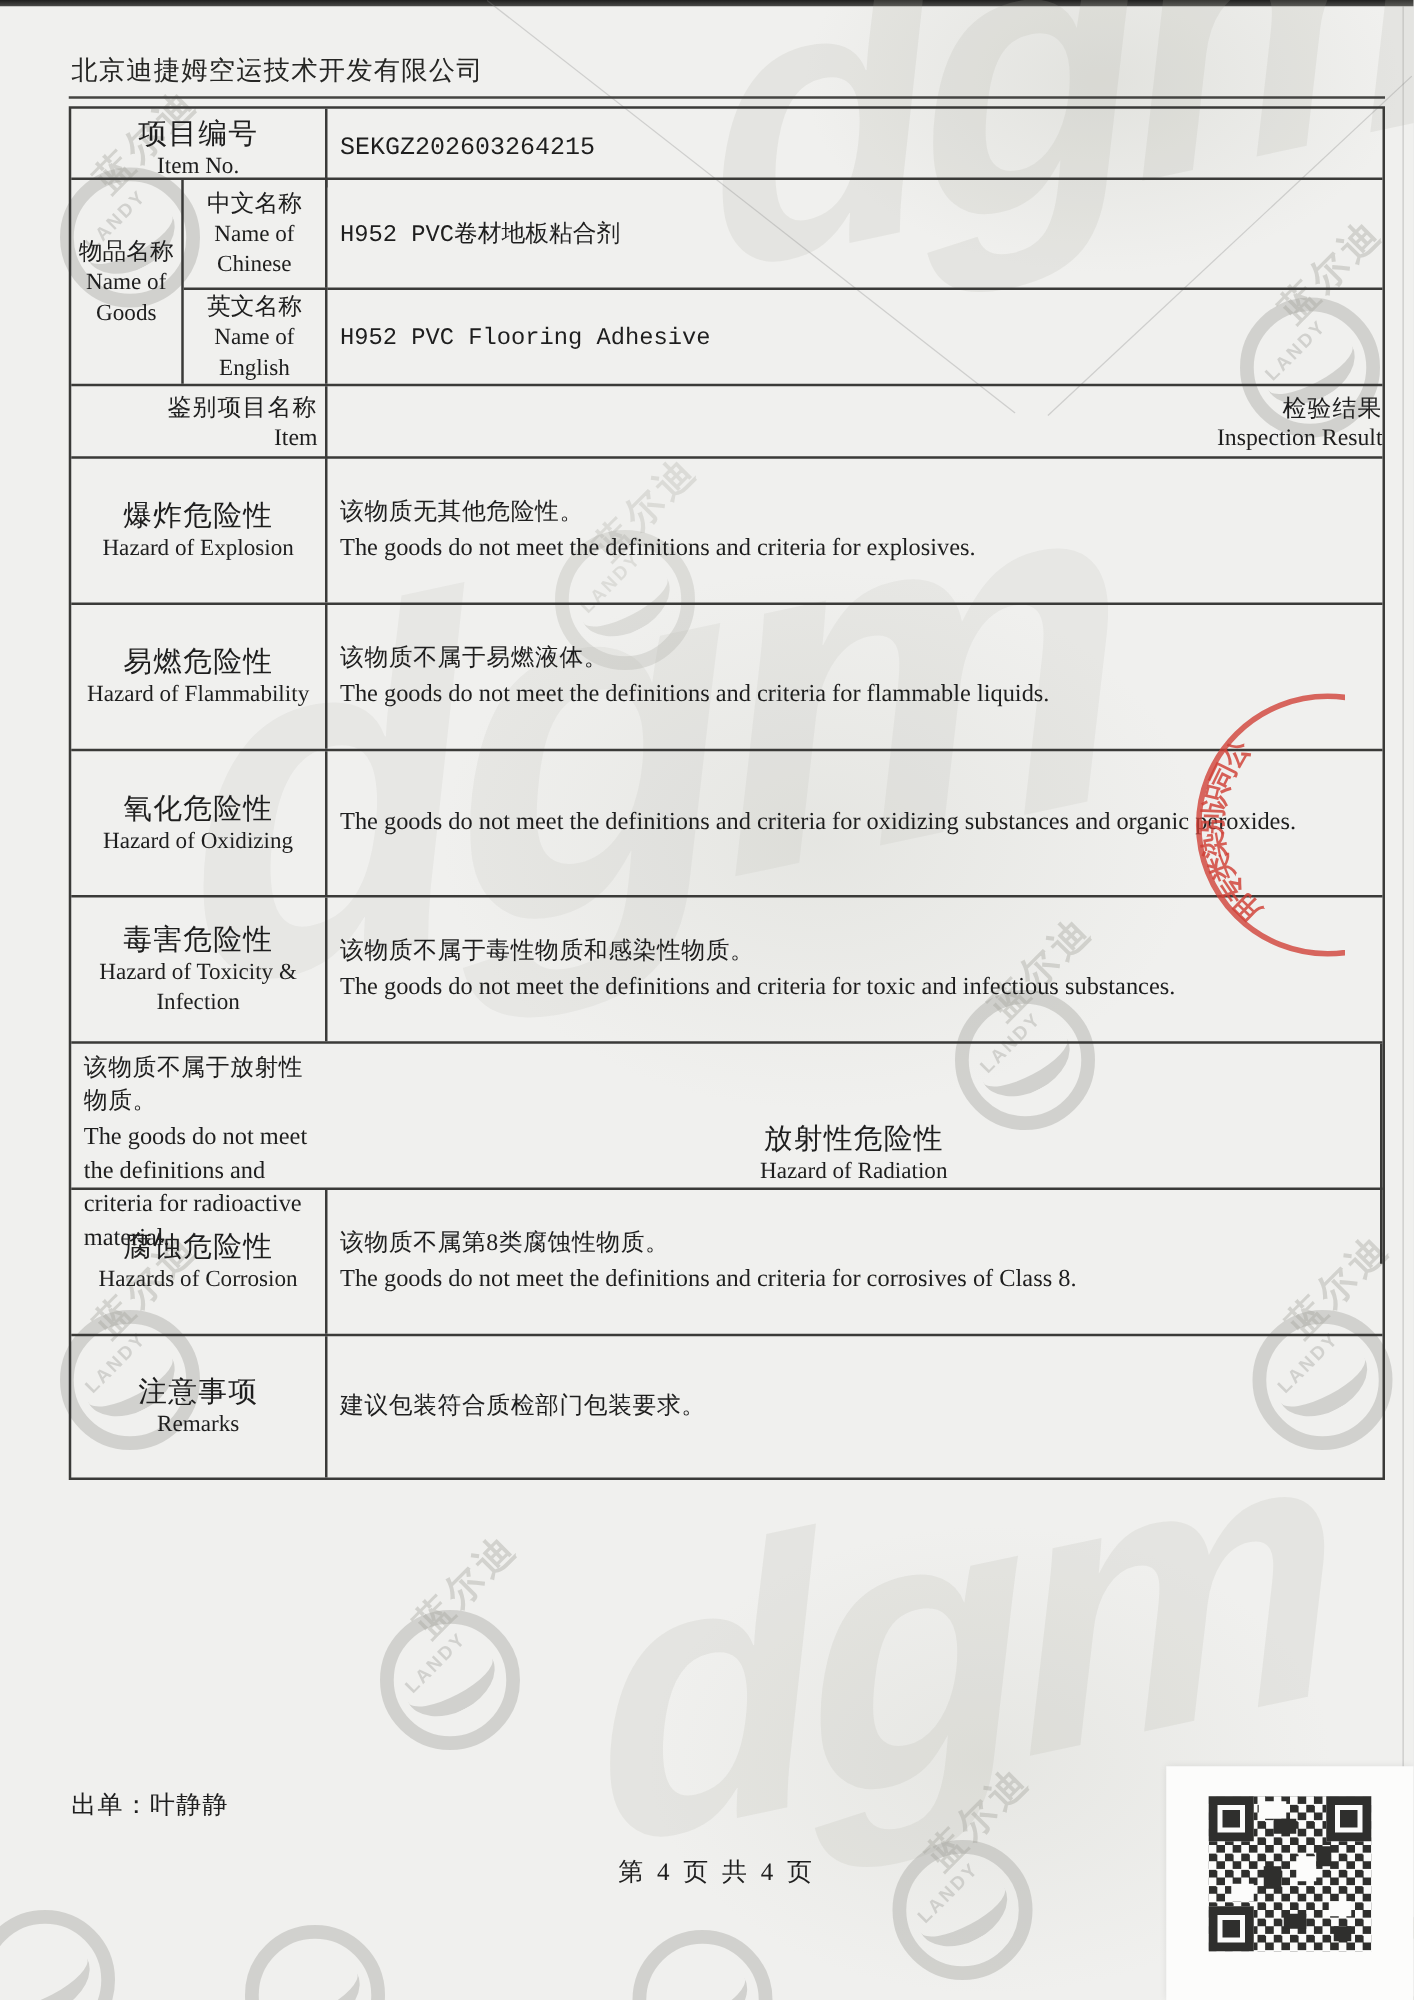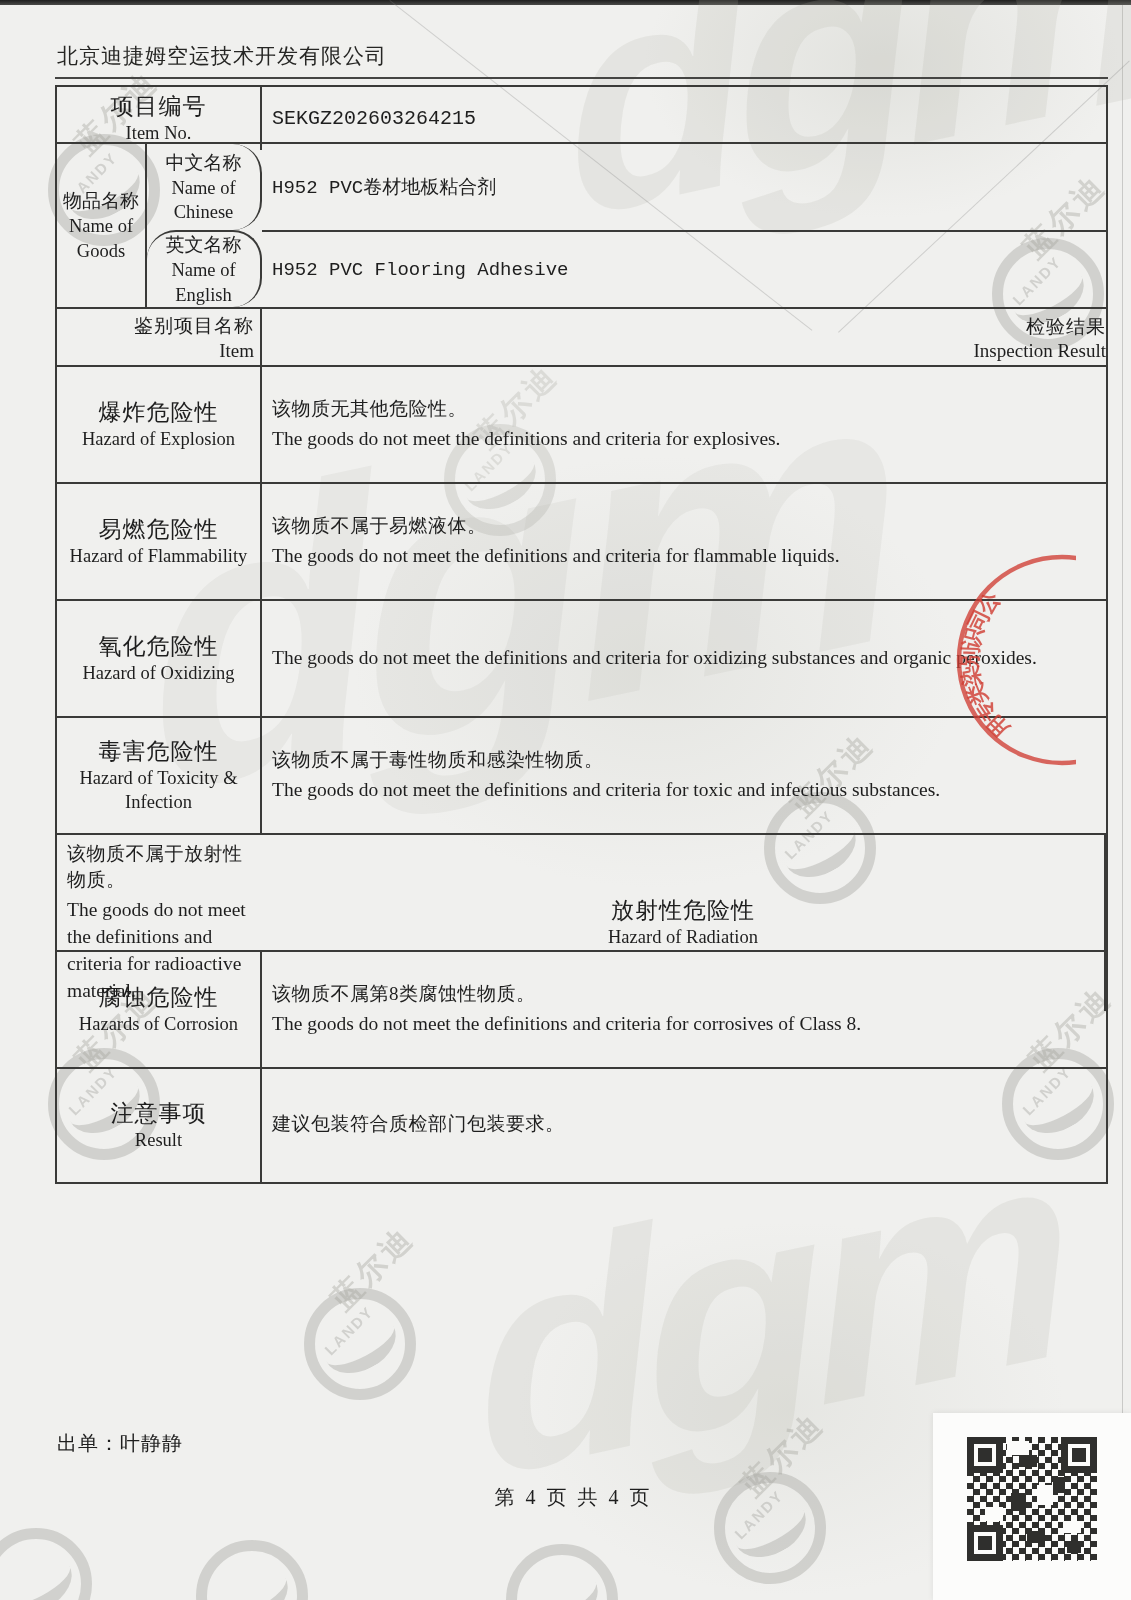--- a/index.html
+++ b/index.html
@@ -62,21 +62,21 @@
   .val .cn { font-size:19px; letter-spacing:.5px; margin-bottom:4px; }
   .val .en { font-size:19.5px; line-height:1.38; }
   .mono { font-family:"Liberation Mono","DejaVu Sans Mono",monospace; font-size:19px; letter-spacing:0; }
 
   .row-itemno { height:55px; }
   .row-itemno .val { justify-content:center; }
 
   .row-goods { grid-template-columns:90px 115px 1fr; grid-template-rows:86px 77px; }
   .goods-outer { grid-row:1 / 3; align-items:center; text-align:center; border-right:2px solid #3a3a38;
     display:flex; flex-direction:column; justify-content:center; padding:2px; }
-  .sub-lab { border-right:2px solid #3a3a38; align-items:center; text-align:center; padding:2px 4px;border-radius:29px; }
+  .sub-lab { border-right:2px solid #3a3a38; align-items:center; text-align:center; padding:2px 4px; }
   .row-goods .bt { border-top:2px solid #3a3a38; }
 
   .row-thead { height:58px; }
   .row-thead .cell { align-items:flex-end; text-align:center; }
   .row-thead .cn { font-size:19px; letter-spacing:1px; }
   .row-thead .en { font-size:19px; }
 
   .row-hazard { height:117px; }
   .row-remarks { height:115px; }
 
@@ -299,21 +299,21 @@
       <div class="cell val">
         <span class="cn">该物质不属第8类腐蚀性物质。</span>
         <span class="en">The goods do not meet the definitions and criteria for corrosives of Class 8.</span>
       </div>
     </div>
 
 
     <div class="trow row-remarks">
       <div class="cell lab">
         <span class="cn">注意事项</span>
-        <span class="en">Result</span>
+        <span class="en">Remarks</span>
       </div>
       <div class="cell val">
         <span class="cn">建议包装符合质检部门包装要求。</span>
       </div>
     </div>
 
   </div>
 
   <div class="stamp">
     <svg width="146" height="232" viewBox="0 0 146 232">

